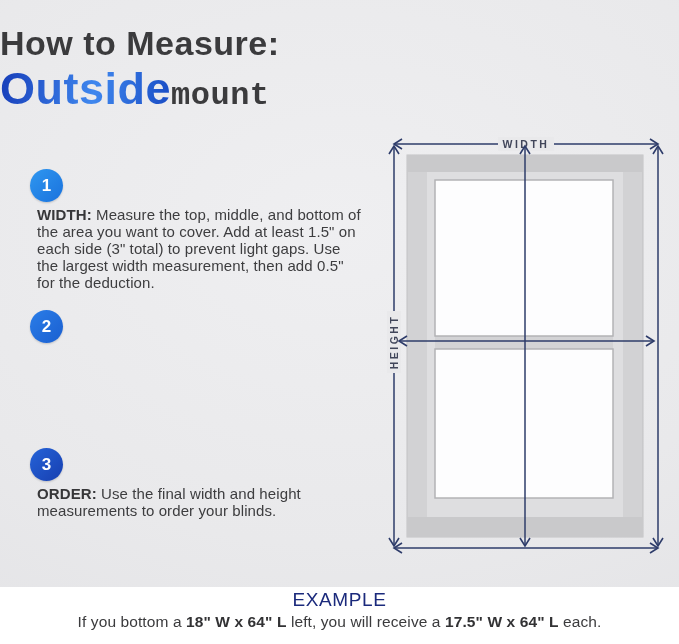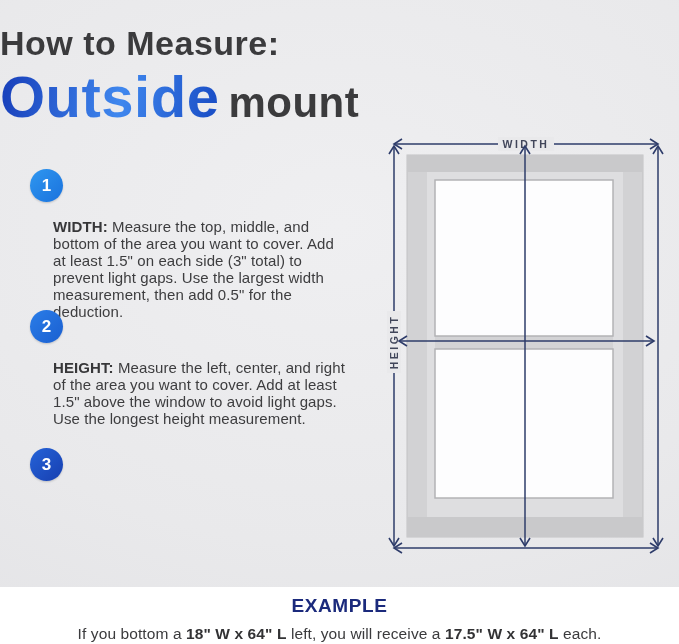--- a/index.html
+++ b/index.html
@@ -12,62 +12,62 @@
     background:radial-gradient(ellipse 120% 90% at 50% 35%, #efeff1 0%, #e9e9eb 55%, #e1e1e4 100%);
   }
 
   
   .title{position:absolute;top:24px;left:0;width:100%;}
   .title-line1{
     font-size:34px;font-weight:600;color:#3b3b3d;letter-spacing:.5px;line-height:1.12;
   }
   .title-line2{margin-top:1px;}
   .title-highlight{
-    font-size:58px;font-weight:800;letter-spacing:.5px;
+    font-size:45px;font-weight:800;letter-spacing:.5px;
     background:linear-gradient(100deg,#1a43bd 5%,#3f87ee 55%,#1c51c8 95%);
     -webkit-background-clip:text;background-clip:text;color:transparent;
   }
-  .title-suffix{font-size:42px;font-weight:600;color:#3b3b3d;margin-left:9px;letter-spacing:.5px;}
+  .title-suffix{font-size:32px;font-weight:600;color:#3b3b3d;letter-spacing:.5px;font-family:Liberation Mono, monospace;}
 
   
   .step{position:absolute;left:28px;width:334px;}
   .step-1{top:169px;}
   .step-2{top:310px;}
   .step-3{top:448px;}
   .badge{
     width:33px;height:33px;border-radius:50%;
     display:flex;align-items:center;justify-content:center;
     color:#fff;font-size:17px;font-weight:700;
     margin:0 0 4px 2px;
     box-shadow:0 1px 2px rgba(0,0,0,.18);
   }
   .badge-1{background:linear-gradient(135deg,#2f97f0,#1a72dd);}
   .badge-2{background:linear-gradient(135deg,#2a7de8,#1a5fd0);}
   .badge-3{background:linear-gradient(135deg,#2563d8,#173fb0);}
   .step-text{
-    margin:16px;padding-left:9px;
+    margin:0;padding-left:9px;
     font-size:15px;line-height:17px;color:#3d3d3f;letter-spacing:.1px;
   }
   .step-text strong{font-weight:700;color:#373739;}
 
   
   .diagram{position:absolute;left:385px;top:135px;width:294px;height:460px;margin:0;}
   .dim-label{
     font-family:"Liberation Sans",sans-serif;
     font-size:10.5px;font-weight:600;letter-spacing:2.5px;fill:#41465a;
   }
 
   
   .footer{
     position:absolute;left:0;top:587px;width:679px;height:57px;
     background:#ffffff;text-align:center;
   }
   .example-heading{
-    margin:8px;
-    font-size:19px;font-weight:700;color:#1b2a7c;letter-spacing:.6px;
+    margin:2px;
+    font-size:19px;font-weight:400;color:#1b2a7c;letter-spacing:.6px;
   }
   .example-text{
     margin:2px 0 0 0;
     font-size:15.5px;color:#3b3b3d;letter-spacing:.1px;
   }
   .example-text strong{font-weight:700;color:#323234;}
 </style>
 </head>
 <body>
 
@@ -84,27 +84,27 @@
       <div class="badge badge-1">
           <span>1</span>
         </div>
       <p class="step-text"><strong>WIDTH:</strong> <span>Measure the top, middle, and bottom of the area you want to cover. Add at least 1.5" on each side (3" total) to prevent light gaps. Use the largest width measurement, then add 0.5" for the deduction.</span></p>
     </div>
 
     <div class="step step-2">
       <div class="badge badge-2">
           <span>2</span>
         </div>
-      <p class="step-text"><strong>HEIGHT:</strong> <span>Measure the left, center, and right of the area you want to cover. Add at least 1.5" above the window to avoid light gaps. Use the longest height measurement.</span></p>
     </div>
 
     <div class="step step-3">
       <div class="badge badge-3">
           <span>3</span>
         </div>
+      <p class="step-text"><strong>ORDER:</strong> <span>Use the final width and height measurements to order your blinds.</span></p>
     </div>
 
   </section>
 
   <figure class="diagram">
     <svg width="294" height="460" viewBox="0 0 294 460" xmlns="http://www.w3.org/2000/svg">
       <defs>
         <marker id="arw" viewBox="0 0 12 12" refX="10" refY="6" markerWidth="12" markerHeight="12" markerUnits="userSpaceOnUse" orient="auto-start-reverse">
           <path d="M2,1 L10,6 L2,11" fill="none" stroke="#2e3c6a" stroke-width="1.6"></path>
         </marker>

